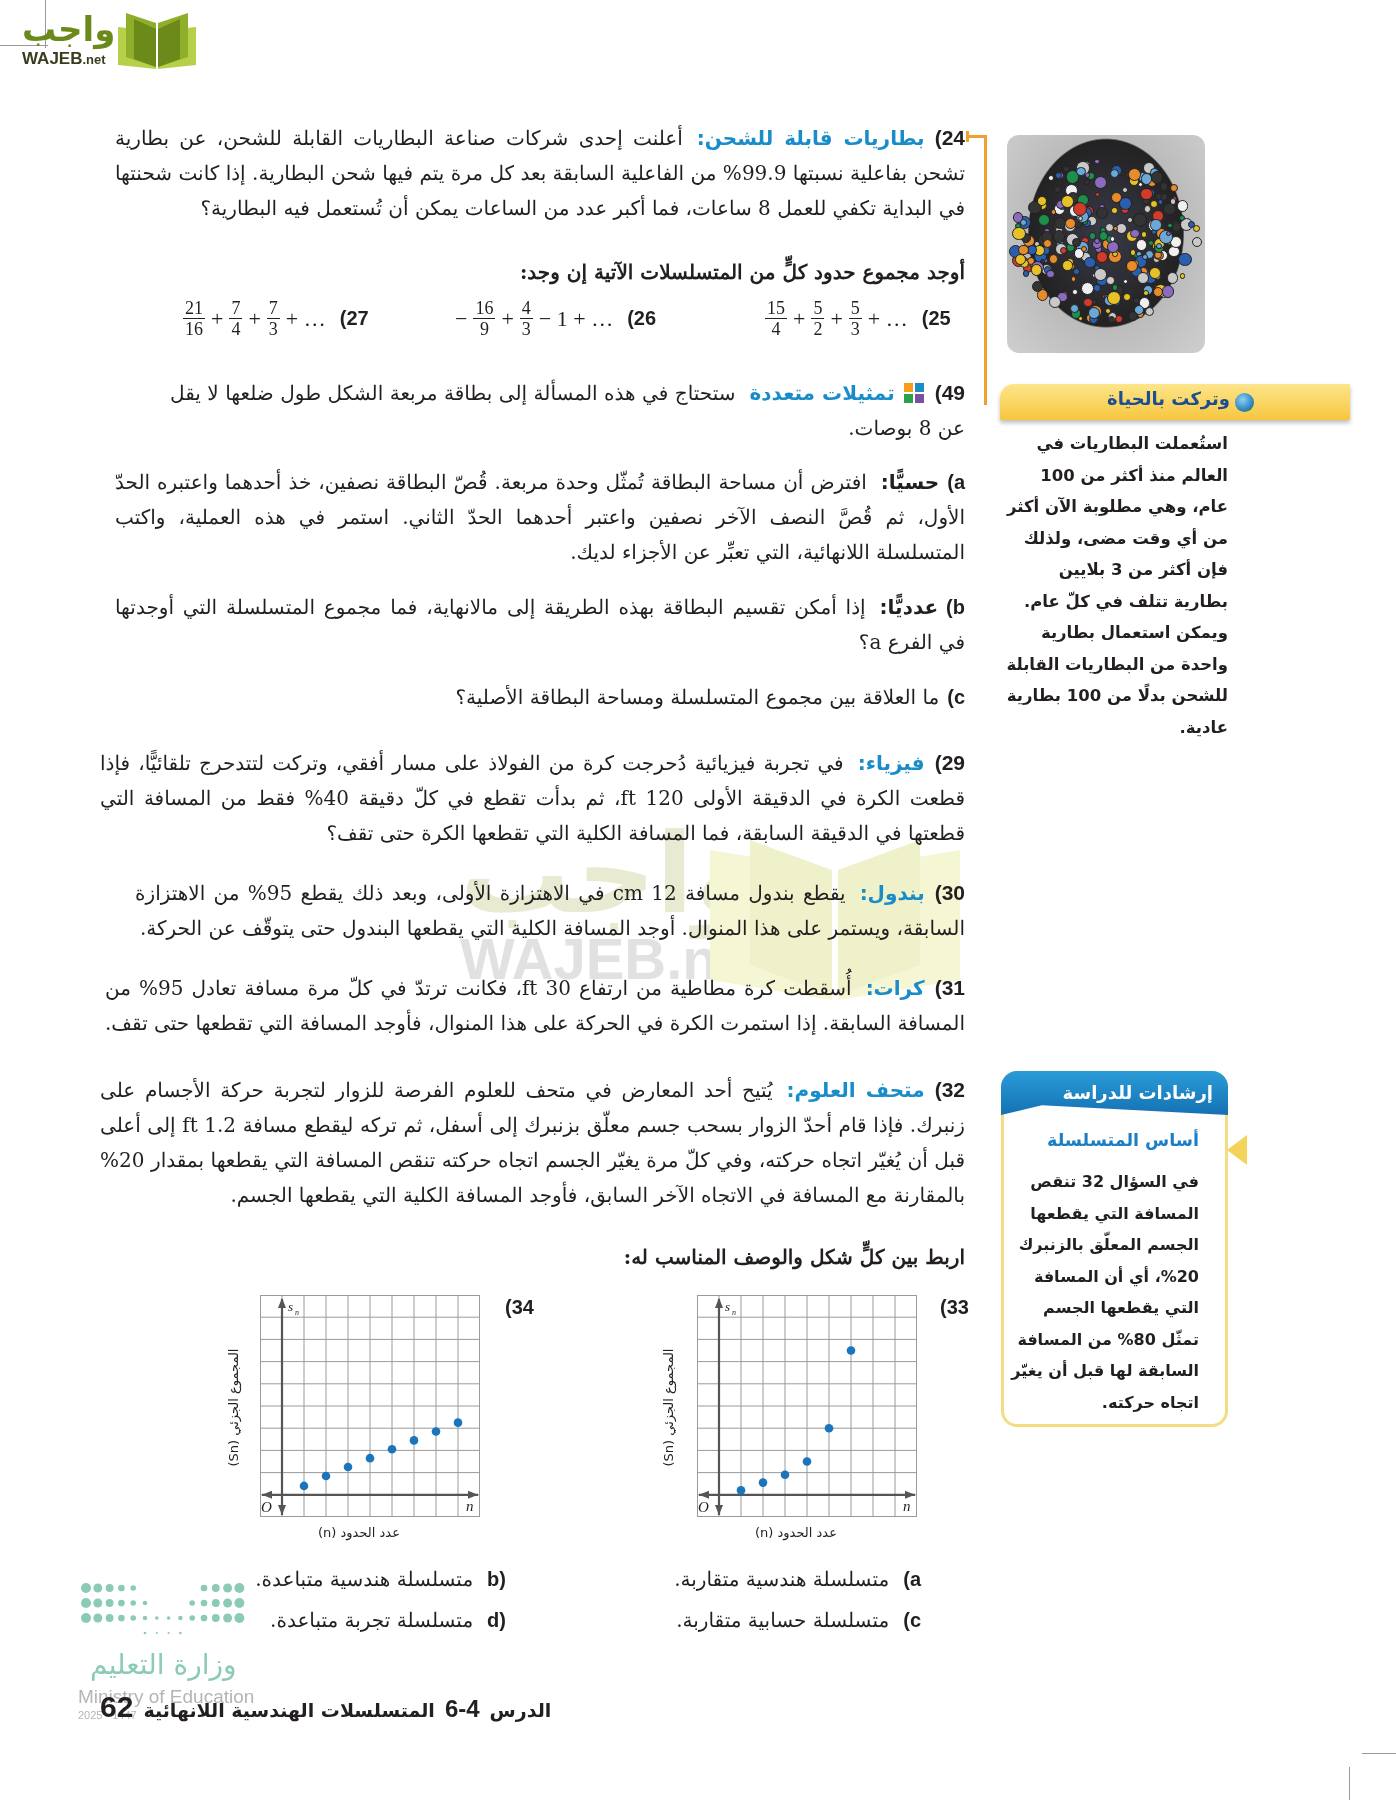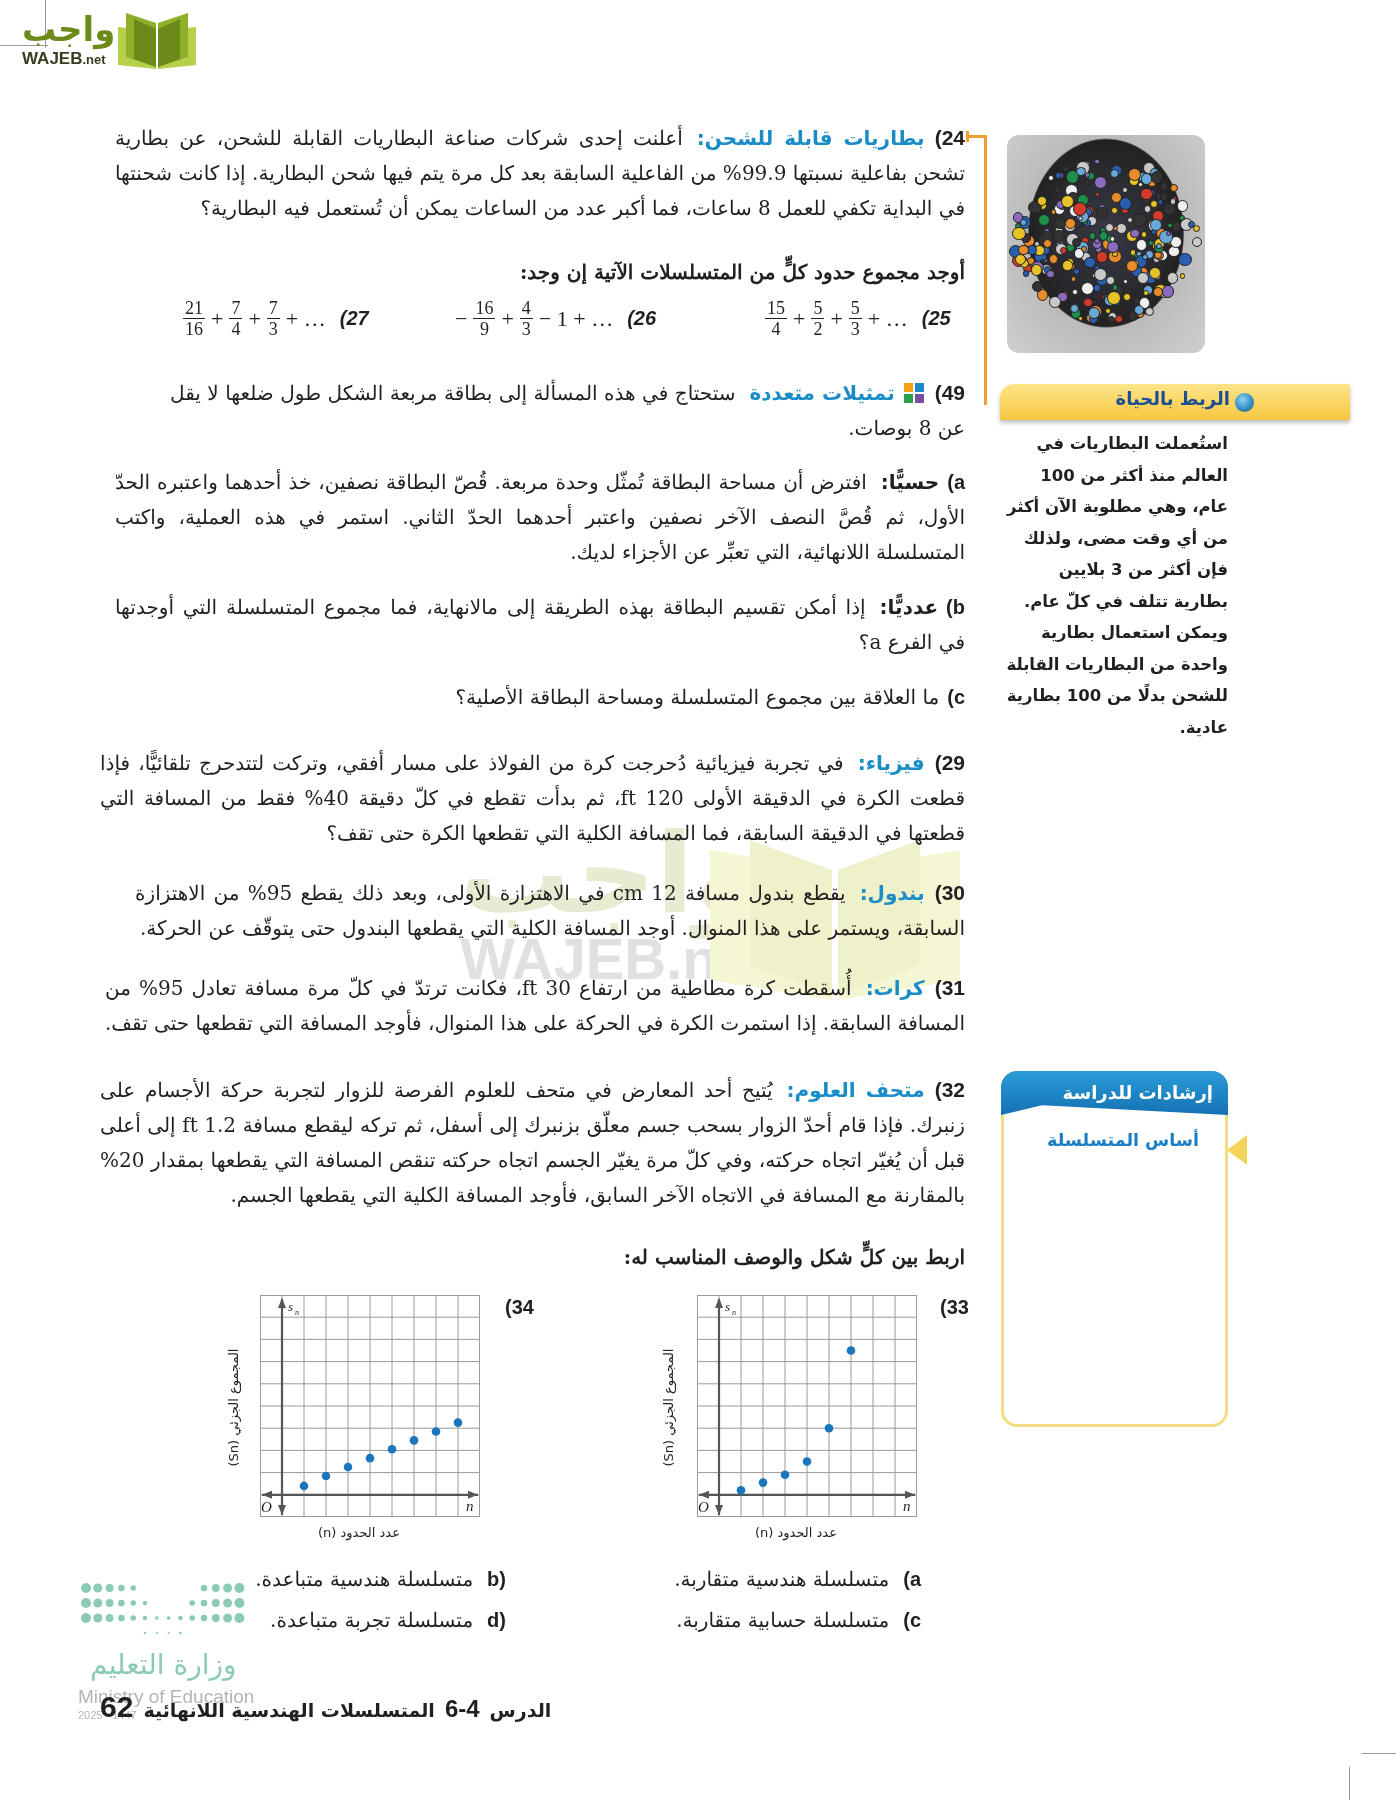--- a/index.html
+++ b/index.html
@@ -23,21 +23,21 @@
   .ptitle { font-family: "DejaVu Sans", sans-serif; font-weight: bold; color: #1a8dc9; font-size: 20px; margin-left: 14px; }
   .ptitle-dark { font-family: "DejaVu Sans", sans-serif; font-weight: bold; color: #231f20; font-size: 20px; margin-left: 14px; }
   .sublbl { font-family: "Liberation Sans", sans-serif; font-weight: bold; margin-left: 8px; }
   .sub { position: absolute; direction: rtl; font-size: 20px; line-height: 35px; }
   .bracket2 { left: 984px; top: 135px; width: 3px; height: 270px; background: #f0a030; }
   .bracket-tick { left: 966px; top: 131px; width: 3px; height: 11px; background: #f0a030; }
   
   .series { position: absolute; direction: ltr; font-family: "Liberation Serif", serif; font-size: 22px; display: flex; align-items: center; gap: 6px; }
   .frac { display: inline-flex; flex-direction: column; align-items: center; font-size: 18px; line-height: 20px; }
   .frac .n { border-bottom: 1px solid #231f20; padding: 0 2px; }
-  .snum { font-family: "Liberation Sans", sans-serif; font-weight: bold; font-size: 20px; margin-left: 8px; font-style: italic; }
+  .snum { font-family: "Liberation Sans", sans-serif; font-weight: bold; font-size: 20px; margin-left: 8px; }
   
   .photo { left: 1007px; top: 135px; width: 198px; height: 218px; border-radius: 12px; overflow: hidden;
            background: radial-gradient(ellipse at 50% 45%, #3a3a4a 0%, #222 55%, #bbb 56%, #cfcfcf 100%); }
   .photo .dot { position: absolute; border-radius: 50%; }
   
   .rw-head { left: 1000px; top: 384px; width: 350px; height: 36px; border-radius: 14px 0 0 0;
              background: linear-gradient(#fde58a, #f7c63f); box-shadow: 0 3px 4px rgba(0,0,0,.25); }
   .rw-title { position: absolute; right: 120px; top: 4px; font-family: "DejaVu Sans", sans-serif; font-weight: bold; font-size: 18px; color: #1c4f8f; }
   .globe { position: absolute; right: 96px; top: 9px; width: 19px; height: 19px; border-radius: 50%;
            background: radial-gradient(circle at 40% 35%, #8bd3f2, #2f86c0 60%, #2a6d3a); }
@@ -544,29 +544,30 @@
     <span class="dot" style="left: 102.62px; top: 33.8854px; width: 9.49884px; height: 9.49884px; background: rgb(106, 168, 216); border: 1px solid rgb(34, 34, 34);"></span>
     <span class="dot" style="left: 119.355px; top: 124.696px; width: 12.0925px; height: 12.0925px; background: rgb(232, 139, 42); border: 1px solid rgb(34, 34, 34);"></span>
     <span class="dot" style="left: 91.7651px; top: 96.4485px; width: 9.31582px; height: 9.31582px; background: rgb(29, 143, 74); border: 1px solid rgb(34, 34, 34);"></span>
     <span class="dot" style="left: 57.6502px; top: 82.6526px; width: 11.391px; height: 11.391px; background: rgb(232, 139, 42); border: 1px solid rgb(34, 34, 34);"></span>
     <span class="dot" style="left: 64.8563px; top: 102.995px; width: 9.20687px; height: 9.20687px; background: rgb(51, 51, 51); border: 1px solid rgb(34, 34, 34);"></span>
     <span class="dot" style="left: 165.185px; top: 87.4725px; width: 9.31906px; height: 9.31906px; background: rgb(51, 51, 51); border: 1px solid rgb(34, 34, 34);"></span>
   </div>
 
 <div class="abs rw-head">
   <span class="globe"></span>
-  <span class="rw-title">الربط بالحياة</span>
+  <span class="rw-title">وتركت بالحياة</span>
 </div>
 <div class="abs rw-body">استُعملت البطاريات في العالم منذ أكثر من 100 عام، وهي مطلوبة الآن أكثر من أي وقت مضى، ولذلك فإن أكثر من 3 بلايين بطارية تتلف في كلّ عام. ويمكن استعمال بطارية واحدة من البطاريات القابلة للشحن بدلًا من 100 بطارية عادية.</div>
 
 <div class="abs tips">
   <div class="tips-head"></div>
   <div class="tips-title">إرشادات للدراسة</div>
   <div class="tips-arrow" style="right:-22px;border-left-color:#f3d35a;"></div>
   <div class="tips-sub">أساس المتسلسلة</div>
+  <div class="tips-body">في السؤال 32 تنقص المسافة التي يقطعها الجسم المعلّق بالزنبرك 20%، أي أن المسافة التي يقطعها الجسم تمثّل 80% من المسافة السابقة لها قبل أن يغيّر اتجاه حركته.</div>
 </div>
 
 <svg class="abs moe-dots" viewBox="0 0 170 70" id="moeDots">
     <circle cx="8" cy="8" r="5" fill="#8ccbb3"></circle>
     <circle cx="19.8" cy="8" r="4.45" fill="#8ccbb3"></circle>
     <circle cx="31.6" cy="8" r="3.9" fill="#8ccbb3"></circle>
     <circle cx="43.400000000000006" cy="8" r="3.3499999999999996" fill="#8ccbb3"></circle>
     <circle cx="55.2" cy="8" r="2.8" fill="#8ccbb3"></circle>
     <circle cx="126" cy="8" r="3.3499999999999996" fill="#8ccbb3"></circle>
     <circle cx="137.8" cy="8" r="3.9" fill="#8ccbb3"></circle>

